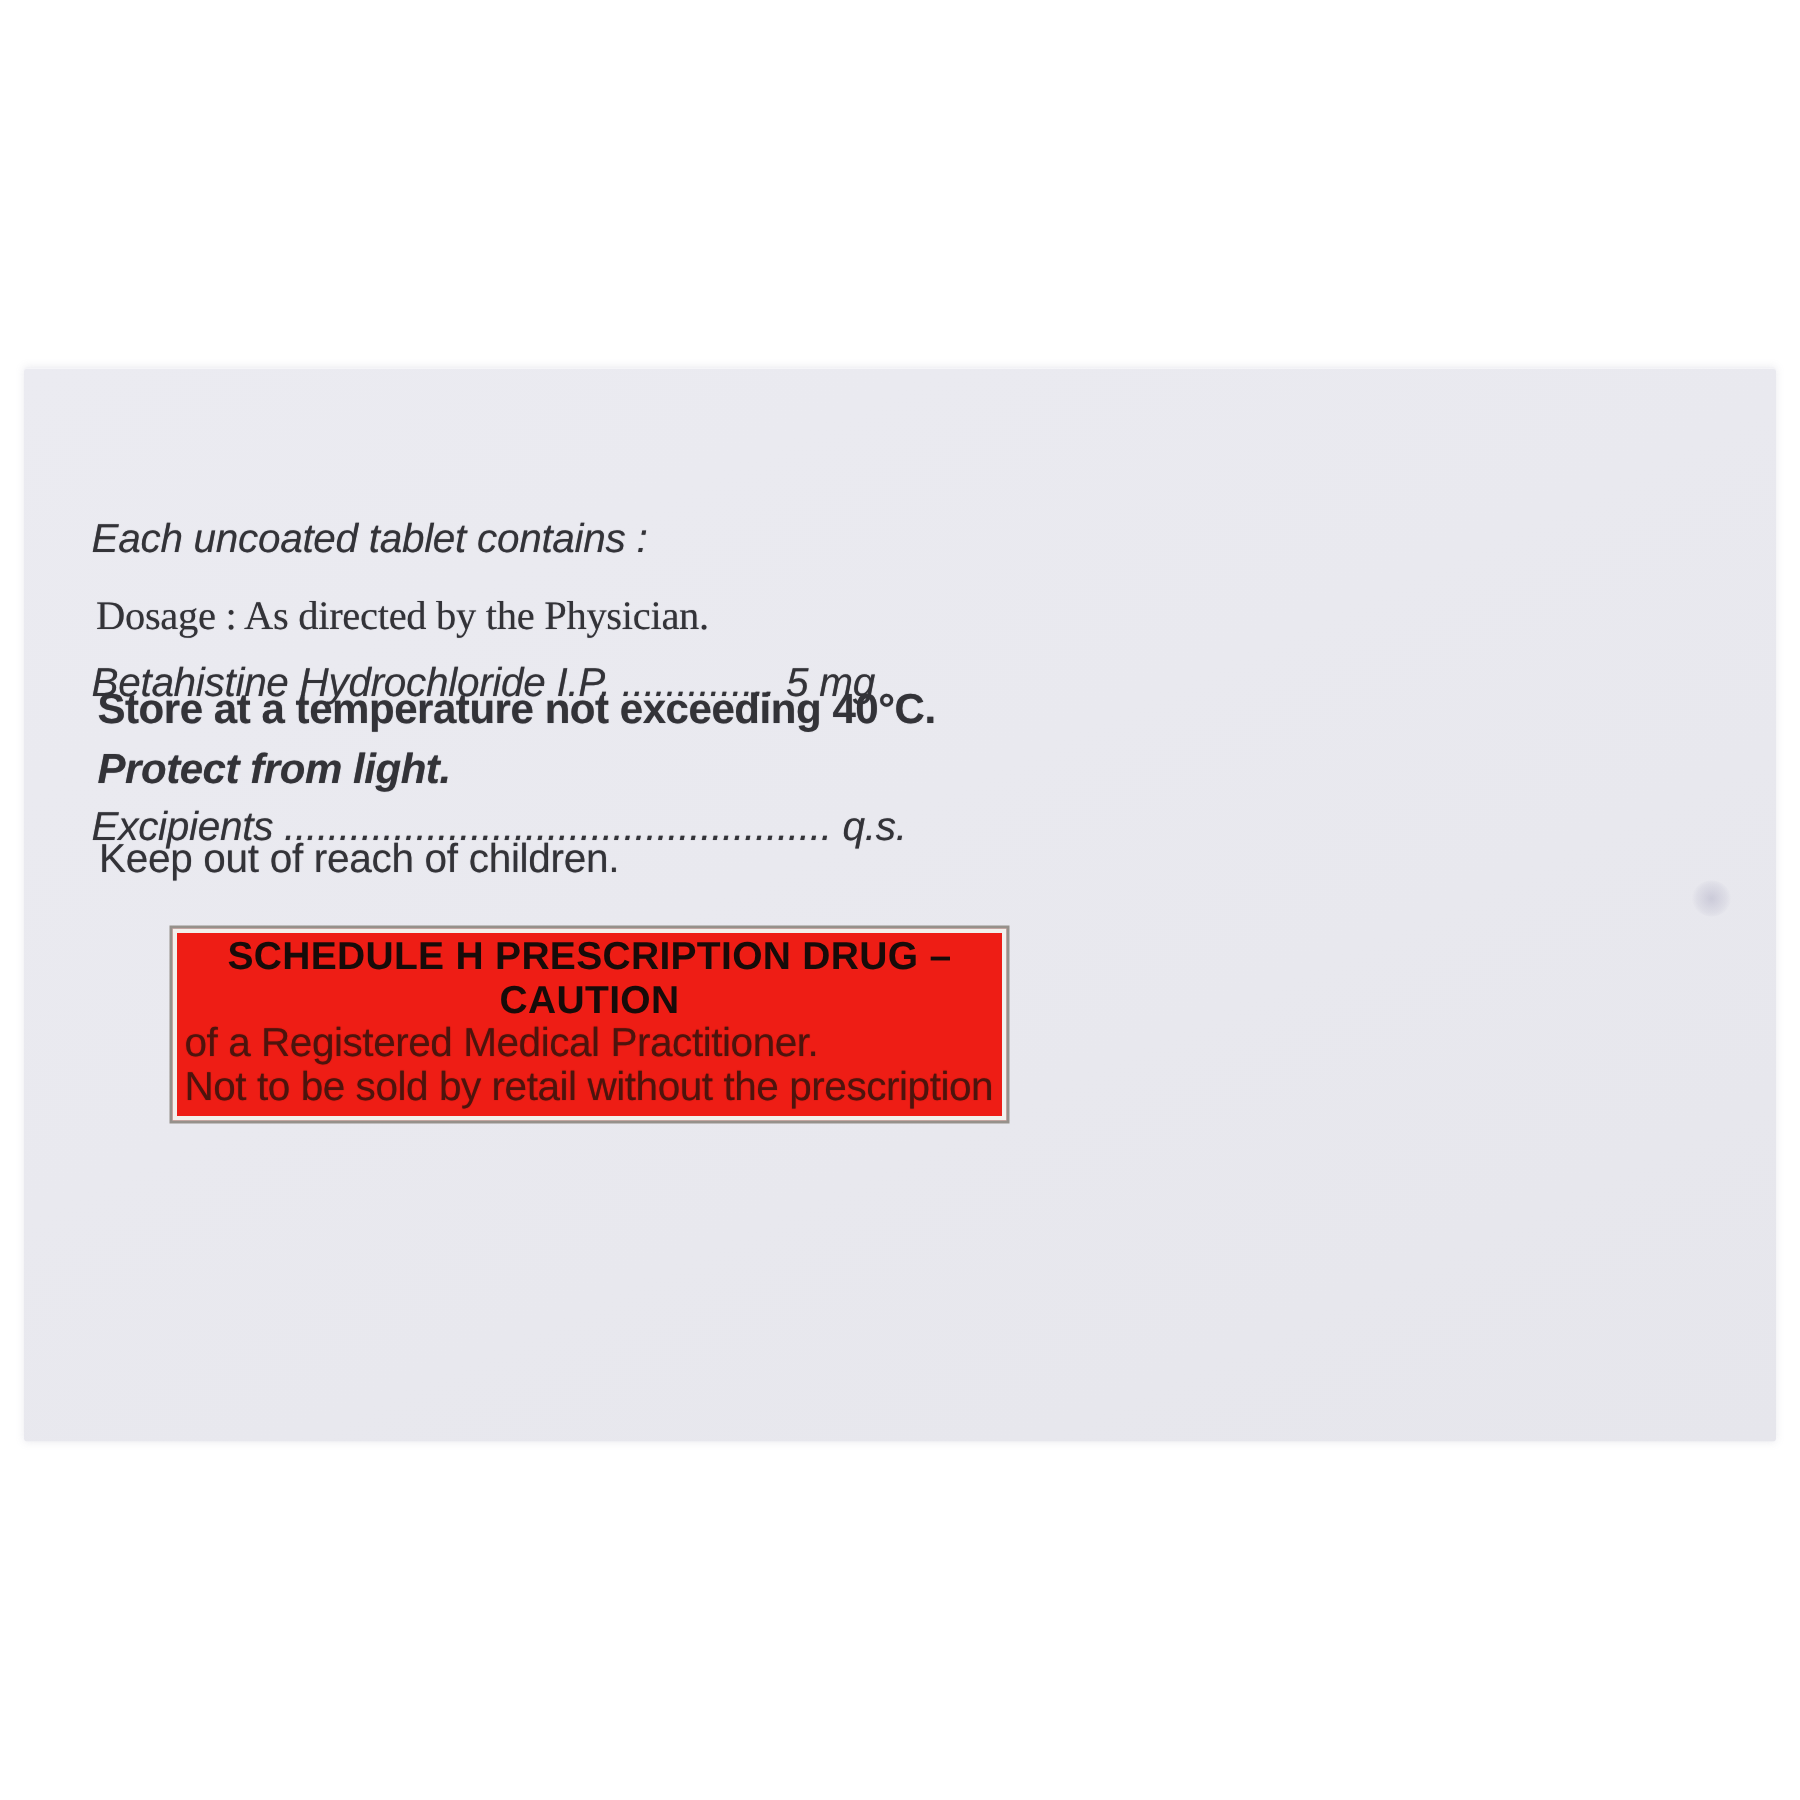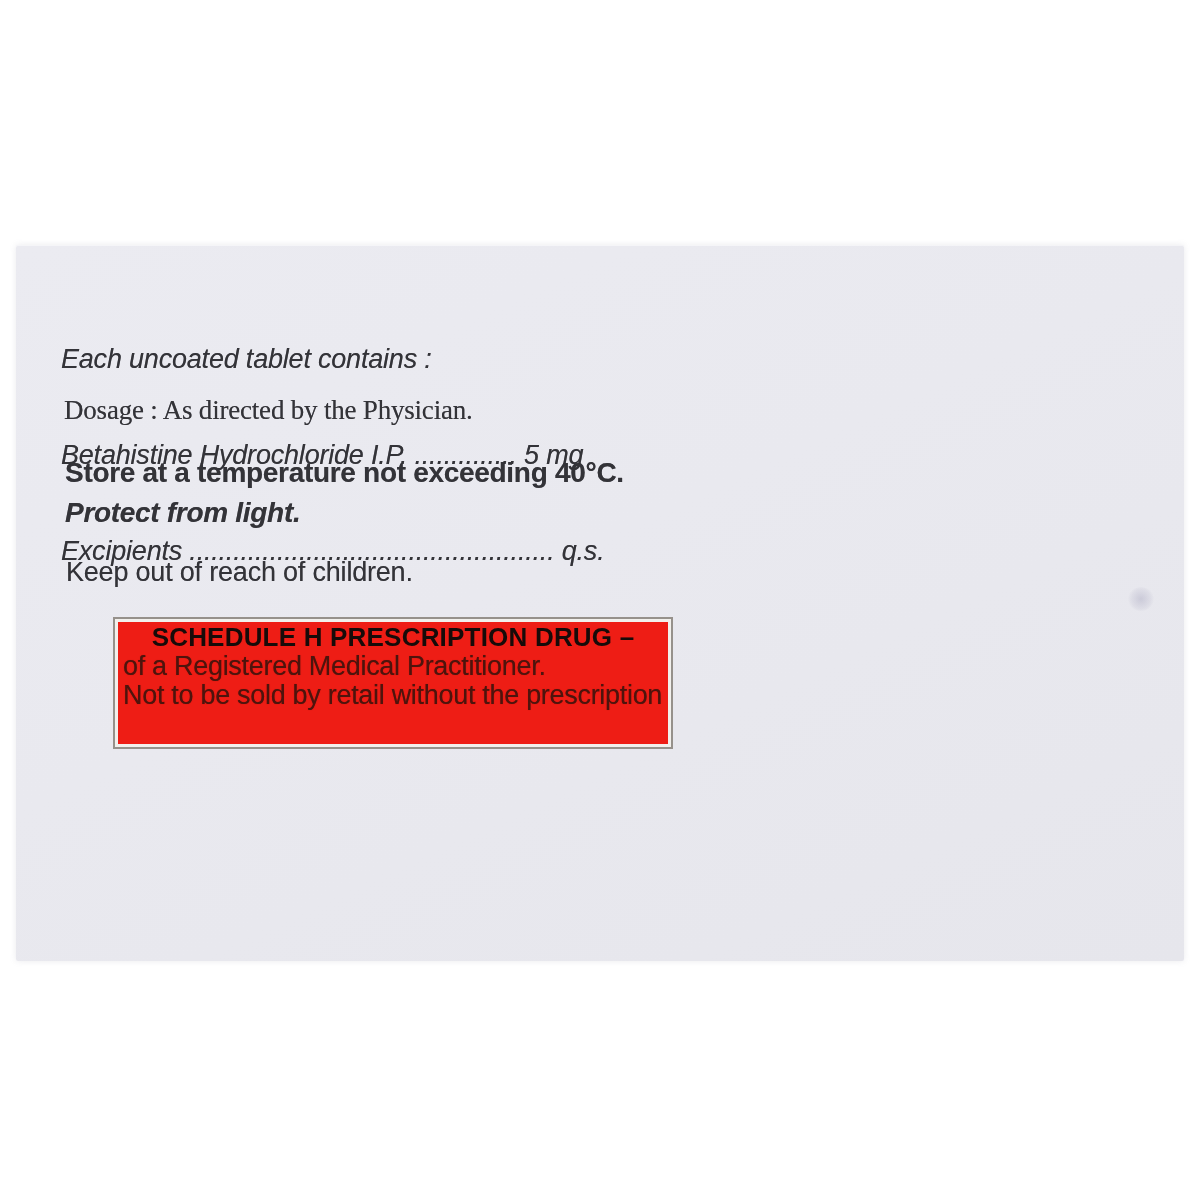--- a/index.html
+++ b/index.html
@@ -108,19 +108,20 @@
 
     <div class="line dosage">Dosage : As directed by the Physician.</div>
 
     <div class="line storage bold">Store at a temperature not exceeding 40°C.</div>
     <div class="line protect bold">Protect from light.</div>
 
     <div class="line children">Keep out of reach of children.</div>
 
     <div class="schedule-box">
       <div class="sched-heading">SCHEDULE H PRESCRIPTION DRUG –</div>
+      <div class="sched-heading">CAUTION</div>
       <div class="sched-body">of a Registered Medical Practitioner.</div>
       <div class="sched-body">Not to be sold by retail without the prescription</div>
     </div>
 
     <div class="smudge"></div>
   </div>
 </div>
 
 </body></html>

